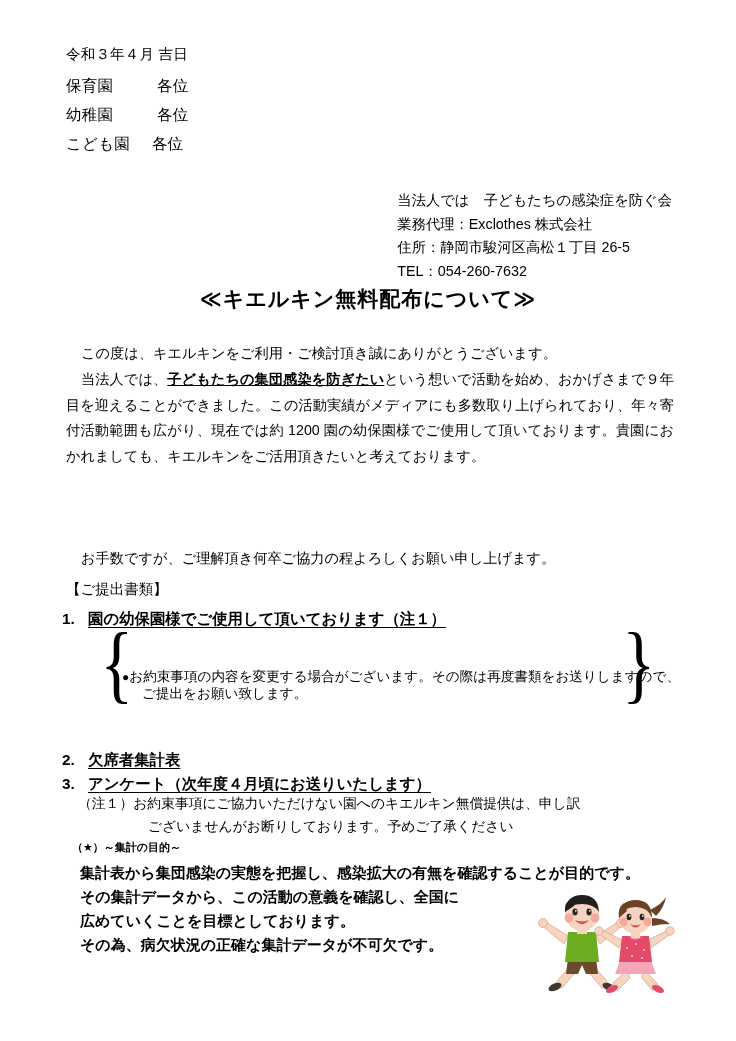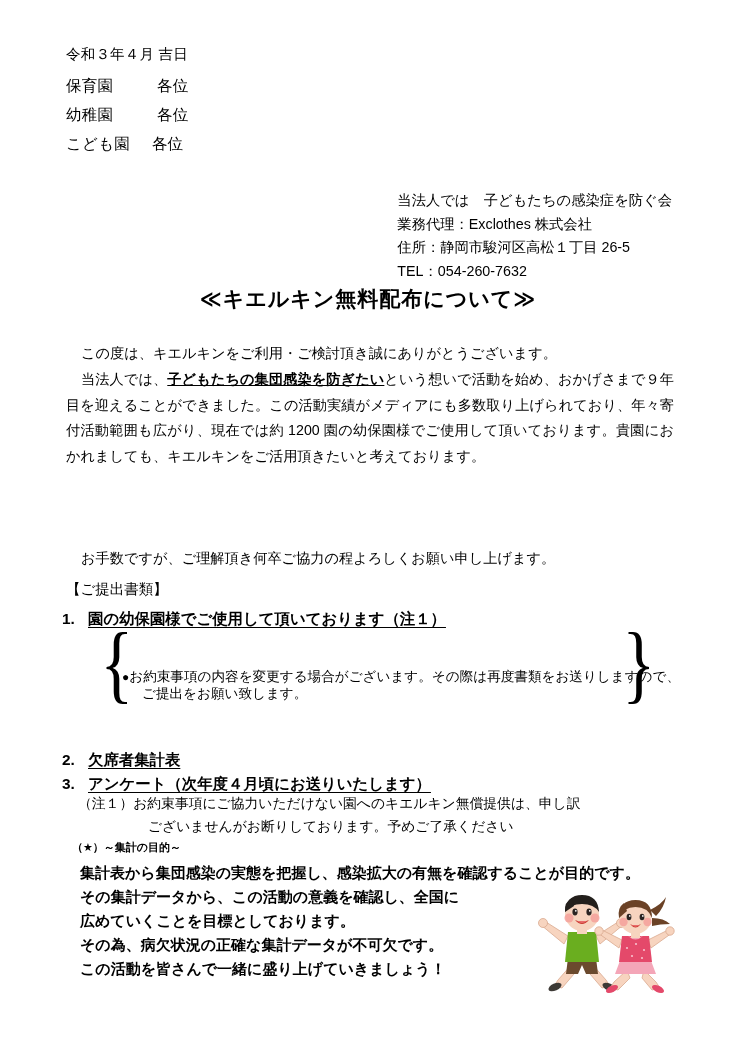--- a/index.html
+++ b/index.html
@@ -243,21 +243,20 @@
   </div>
 
   <div class="note" style="top:795px;"><span>（注１）</span><span>お約束事項にご協力いただけない園へのキエルキン無償提供は、申し訳</span></div>
   <div class="note-cont" style="top:818px;">ございませんがお断りしております。予めご了承ください</div>
 
   <div class="purpose-head" style="top:840px;">（★）～集計の目的～</div>
   <div class="purpose-line" style="top:864px;">集計表から集団感染の実態を把握し、感染拡大の有無を確認することが目的です。</div>
   <div class="purpose-line" style="top:888px;">その集計データから、この活動の意義を確認し、全国に</div>
   <div class="purpose-line" style="top:912px;">広めていくことを目標としております。</div>
   <div class="purpose-line" style="top:936px;">その為、病欠状況の正確な集計データが不可欠です。</div>
-  <div class="purpose-line" style="top:960px;">この活動を皆さんで一緒に盛り上げていきましょう！</div>
 
   <svg class="kids" viewBox="0 0 160 105">
 
     <g>
 
       <path d="M44 44 L22 30 L17 33 L40 52 Z" fill="#f7d4bf" stroke="#d9a98f" stroke-width="0.8"></path>
       <path d="M72 44 L94 30 L99 33 L76 52 Z" fill="#f7d4bf" stroke="#d9a98f" stroke-width="0.8"></path>
       <circle cx="19" cy="31" r="4.5" fill="#f7d4bf" stroke="#d9a98f" stroke-width="0.8"></circle>
       <circle cx="97" cy="31" r="4.5" fill="#f7d4bf" stroke="#d9a98f" stroke-width="0.8"></circle>
 

